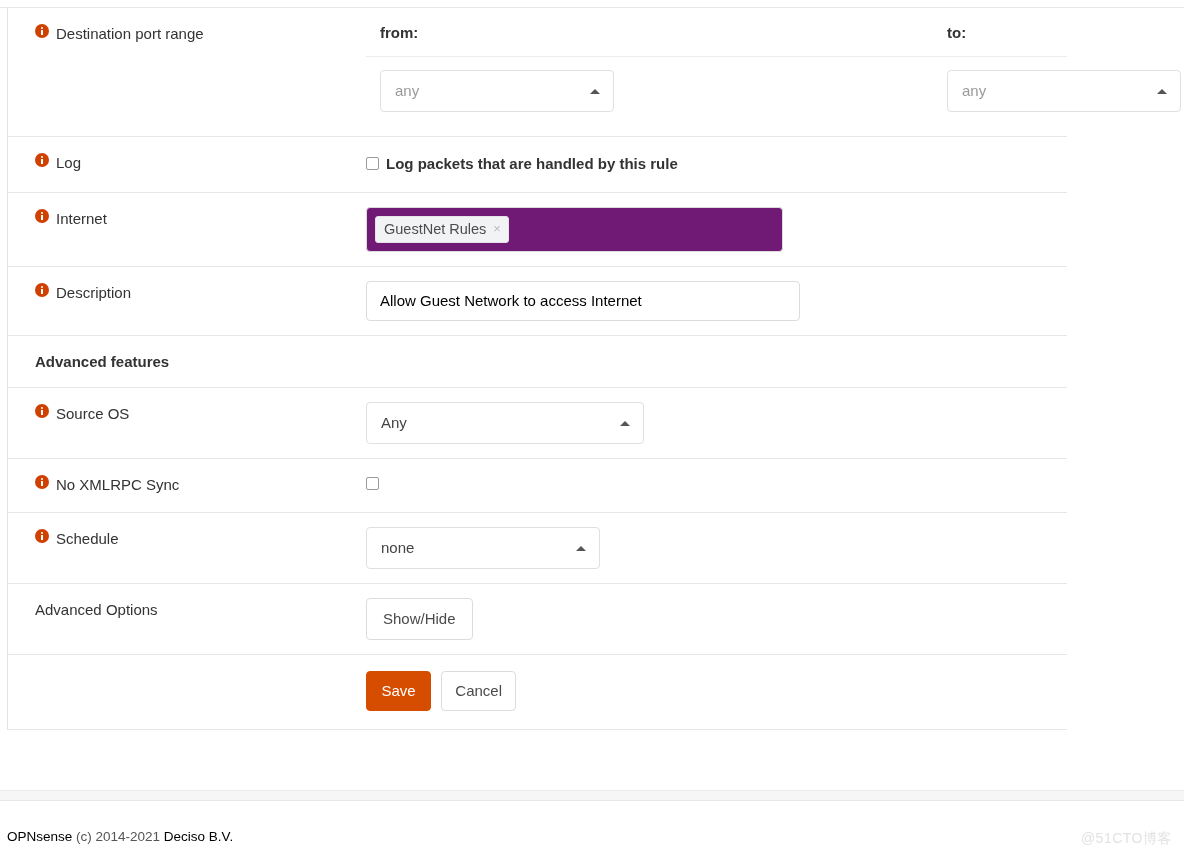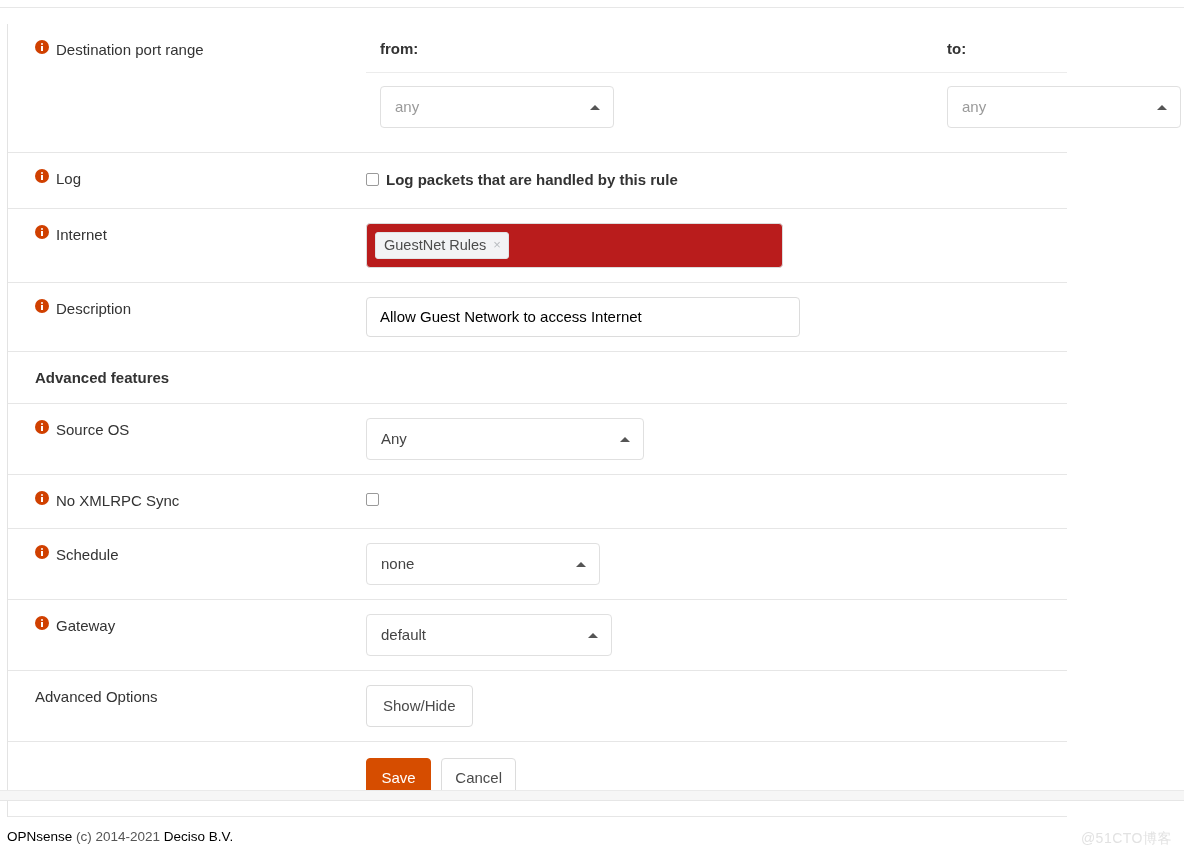--- a/index.html
+++ b/index.html
@@ -32,21 +32,21 @@
     width: 1184px;
     height: 8px;
     background: #ffffff;
     border-bottom: 1px solid #e7e7e7;
     box-sizing: border-box;
   }
 
   
   .form-panel {
     position: absolute;
-    top: 24px;
+    top: 8px;
     left: 7px;
     width: 1060px;
     background: #ffffff;
     border-left: 1px solid #e3e3e3;
     box-sizing: border-box;
   }
 
   .row {
     display: flex;
     align-items: flex-start;
@@ -194,21 +194,21 @@
     margin-left: 7px;
   }
   .checkline { display: flex; align-items: center; padding-top: 4px; }
 
   
   .token-input {
     width: 417px;
     min-height: 44px;
     border: 1px solid #dcdcdc;
     border-radius: 4px;
-    background: #b91c1c;
+    background: #701a75;
     box-sizing: border-box;
     padding: 8px 8px;
   }
   .token {
     display: inline-flex;
     align-items: center;
     background: #f2f3f5;
     border: 1px solid #e1e3e6;
     border-radius: 3px;
     padding: 3px 7px 4px 8px;
@@ -441,34 +441,20 @@
         </div>
       </div>
       <div class="cell-field">
         <div class="select-box dark" style="width:234px">
           <span>none</span>
           <span class="caret-up"></span>
         </div>
       </div>
     </div>
 
-    <div class="row">
-      <div class="cell-label">
-        <div class="label-inner">
-          <span class="info-icon"></span>
-          <span>Gateway</span>
-        </div>
-      </div>
-      <div class="cell-field">
-        <div class="select-box dark" style="width:246px">
-          <span>default</span>
-          <span class="caret-up"></span>
-        </div>
-      </div>
-    </div>
 
     <div class="row">
       <div class="cell-label">
         <div class="label-inner">
           <span>Advanced Options</span>
         </div>
       </div>
       <div class="cell-field">
         <div class="btn btn-showhide">Show/Hide</div>
       </div>

